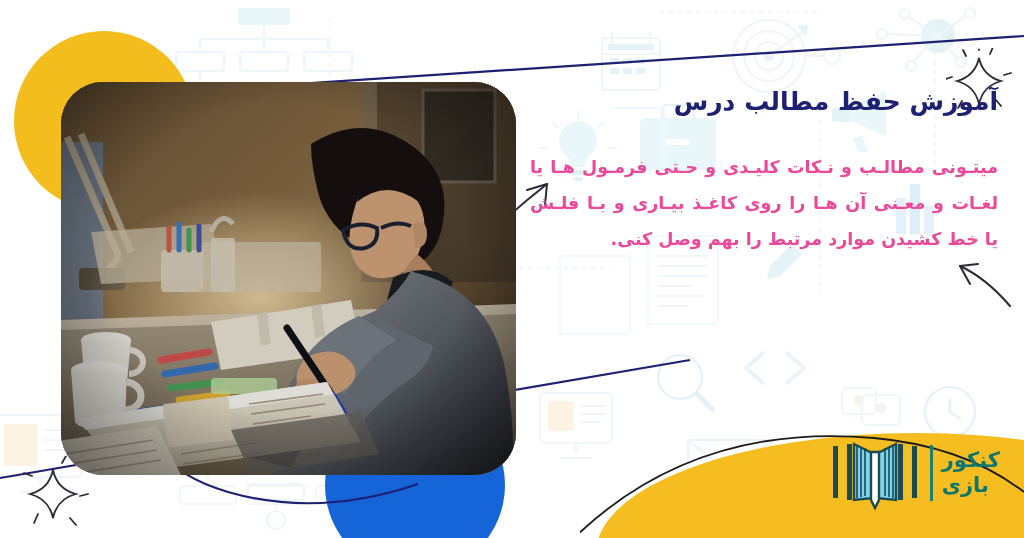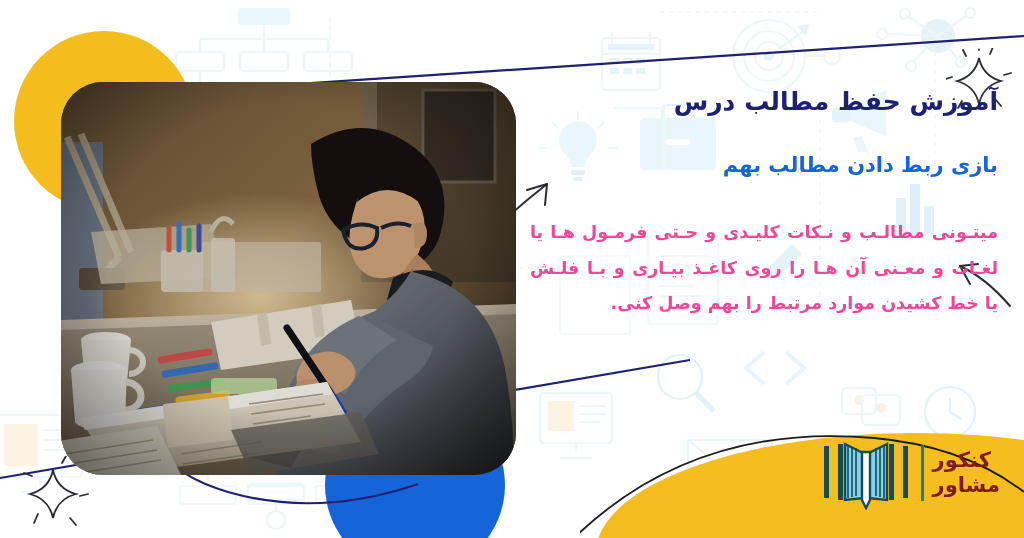--- a/index.html
+++ b/index.html
@@ -132,21 +132,21 @@
   }
   .logo-text {
     display: flex;
     flex-direction: column;
     align-items: flex-end;
     line-height: 1.18;
   }
   .logo-text span {
     font-size: 21px;
     font-weight: bold;
-    color: #7f1d1d;
+    color: #0f766e;
     letter-spacing: 1px;
   }
   .logo-divider {
     width: 3px;
     height: 56px;
     background: #1b7f72;
   }
 </style>
 </head>
 <body>
@@ -458,21 +458,20 @@
     <path d="M33 2 v-0.5 M44 6 l3 -7 M20 8 l-3 -6 M58 27 l7 -2 M6 29 l-6 2 M50 52 l5 6 M16 53 l-4 7" stroke="#2b2a35" stroke-width="1.8" stroke-linecap="round"></path>
   </svg>
 
   <svg class="sparkle-svg" style="left:16px; top:456px;" width="74" height="74" viewBox="0 0 74 74" fill="none">
     <path d="M37 14 q4 19 23 24 q-19 5 -23 24 q-4 -19 -23 -24 q19 -5 23 -24 z" stroke="#2b2a35" stroke-width="1.8" fill="#ffffff"></path>
     <path d="M46 7 l4 -7 M16 20 l-8 -3 M64 40 l8 -2 M22 58 l-4 9 M54 62 l6 7" stroke="#2b2a35" stroke-width="1.8" stroke-linecap="round"></path>
   </svg>
 
   <div class="text-col">
     <h1 class="headline">آموزش حفظ مطالب درس</h1>
-    <h2 class="subhead">بازی ربط دادن مطالب بهم</h2>
     <p class="body-text">میتـونی مطالـب و نـکات کلیـدی و حـتی فرمـول هـا یا لغـات و معـنی آن هـا را روی کاغـذ بیـاری و بـا فلـش یا خط کشیدن موارد مرتبط را بهم وصل کنی.</p>
   </div>
 
   <div class="yellow-footer"></div>
   <svg class="footer-curve" width="444" height="120" viewBox="0 0 444 120" fill="none">
     <path d="M-6 118 q120 -116 300 -100 q90 8 150 54" stroke="#1b1b1b" stroke-width="1.8" fill="none"></path>
   </svg>
 
   <div class="logo">
     <svg width="92" height="74" viewBox="0 0 92 74" fill="none">
@@ -495,17 +494,17 @@
 
       <path d="M42 16 h8 v48 l-4 8 -4 -8 z" fill="#ffffff" stroke="#1b4b4f" stroke-width="2.4"></path>
 
       <g stroke="#1b4b4f" stroke-width="1.6">
         <path d="M28 10 v52 M32 11 v50 M36 12 v48 M56 12 v48 M60 11 v50 M64 10 v52"></path>
       </g>
     </svg>
     <div class="logo-divider"></div>
     <div class="logo-text">
       <span>کنکور</span>
-      <span>مشاور</span>
+      <span>بازی</span>
     </div>
   </div>
 
 </div>
 
 </body></html>

